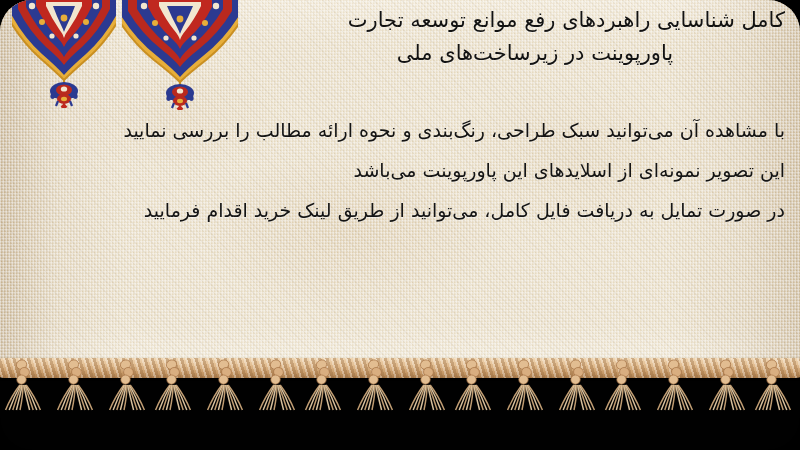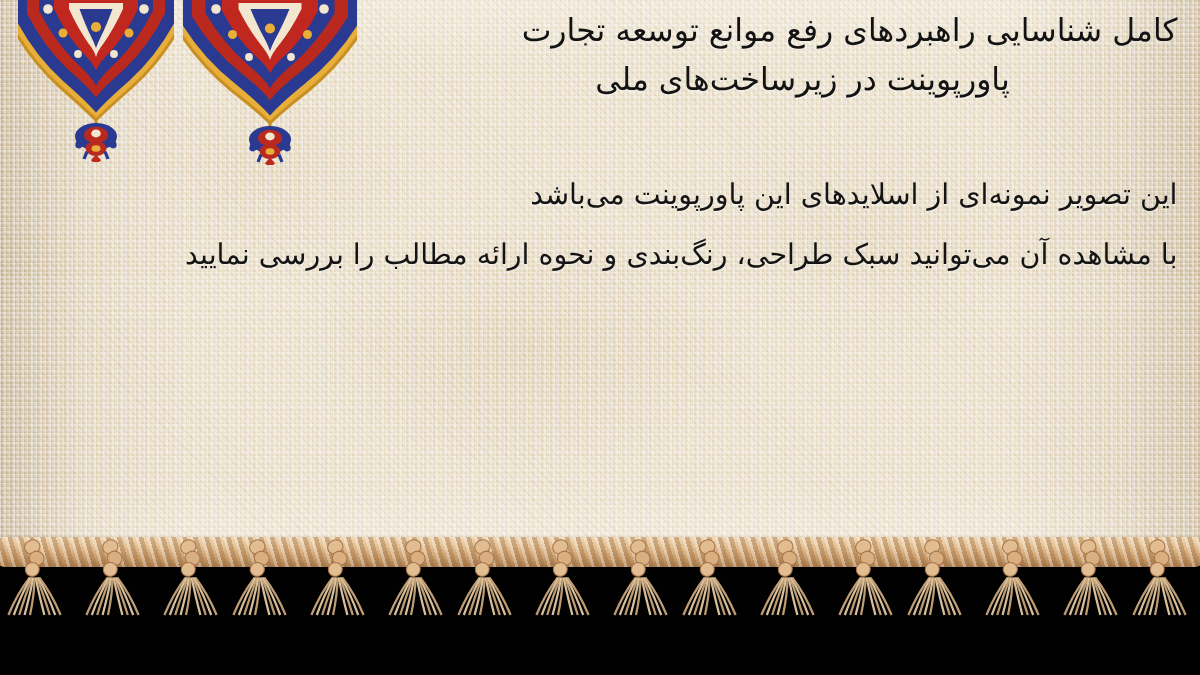--- a/index.html
+++ b/index.html
@@ -8,20 +8,21 @@
     width:800px;height:450px;overflow:hidden;
     background:#000;
     font-family:"DejaVu Sans","Liberation Sans",sans-serif;
   }
 
   #slide{
     position:relative;
     width:800px;height:450px;
     overflow:hidden;
     background:#000;
+    border-radius:32px;
   }
 
   
   #carpet-field{
     position:absolute;left:0;top:0;width:800px;height:374px;
     background:
       
       radial-gradient(ellipse 220px 120px at 44% 62%, rgba(196,170,132,.28), rgba(196,170,132,0) 70%),
       radial-gradient(ellipse 160px 90px at 22% 30%, rgba(205,182,146,.22), rgba(205,182,146,0) 70%),
       radial-gradient(ellipse 190px 110px at 72% 42%, rgba(200,176,140,.18), rgba(200,176,140,0) 72%),
@@ -194,22 +195,23 @@
       <path d="M58,105 l3.4,3.8 l-3.4,3 l-3.4,-3 Z" fill="#c0281f"></path>
     </g>
   </svg>
 
   <div id="title-block">
     <span>کامل شناسایی راهبردهای رفع موانع توسعه تجارت</span>
     <span id="title-line-2">پاورپوینت در زیرساخت‌های ملی</span>
   </div>
 
   <div id="body-block">
+    <span class="body-line">با مشاهده آن می‌توانید سبک طراحی، رنگ‌بندی و نحوه ارائه مطالب را بررسی نمایید</span>
     <span class="body-line" id="body-line-1">این تصویر نمونه‌ای از اسلایدهای این پاورپوینت می‌باشد</span>
-    <span class="body-line">با مشاهده آن می‌توانید سبک طراحی، رنگ‌بندی و نحوه ارائه مطالب را بررسی نمایید</span>
+    <span class="body-line">در صورت تمایل به دریافت فایل کامل، می‌توانید از طریق لینک خرید اقدام فرمایید</span>
   </div>
 
   <div id="black-base"></div>
 
   <div id="fringe-band">
     <div id="selvedge"></div>
   </div>
 
   <svg id="tassel-layer" width="800" height="100" style="position:absolute;left:0;top:358px;">
       <g>

